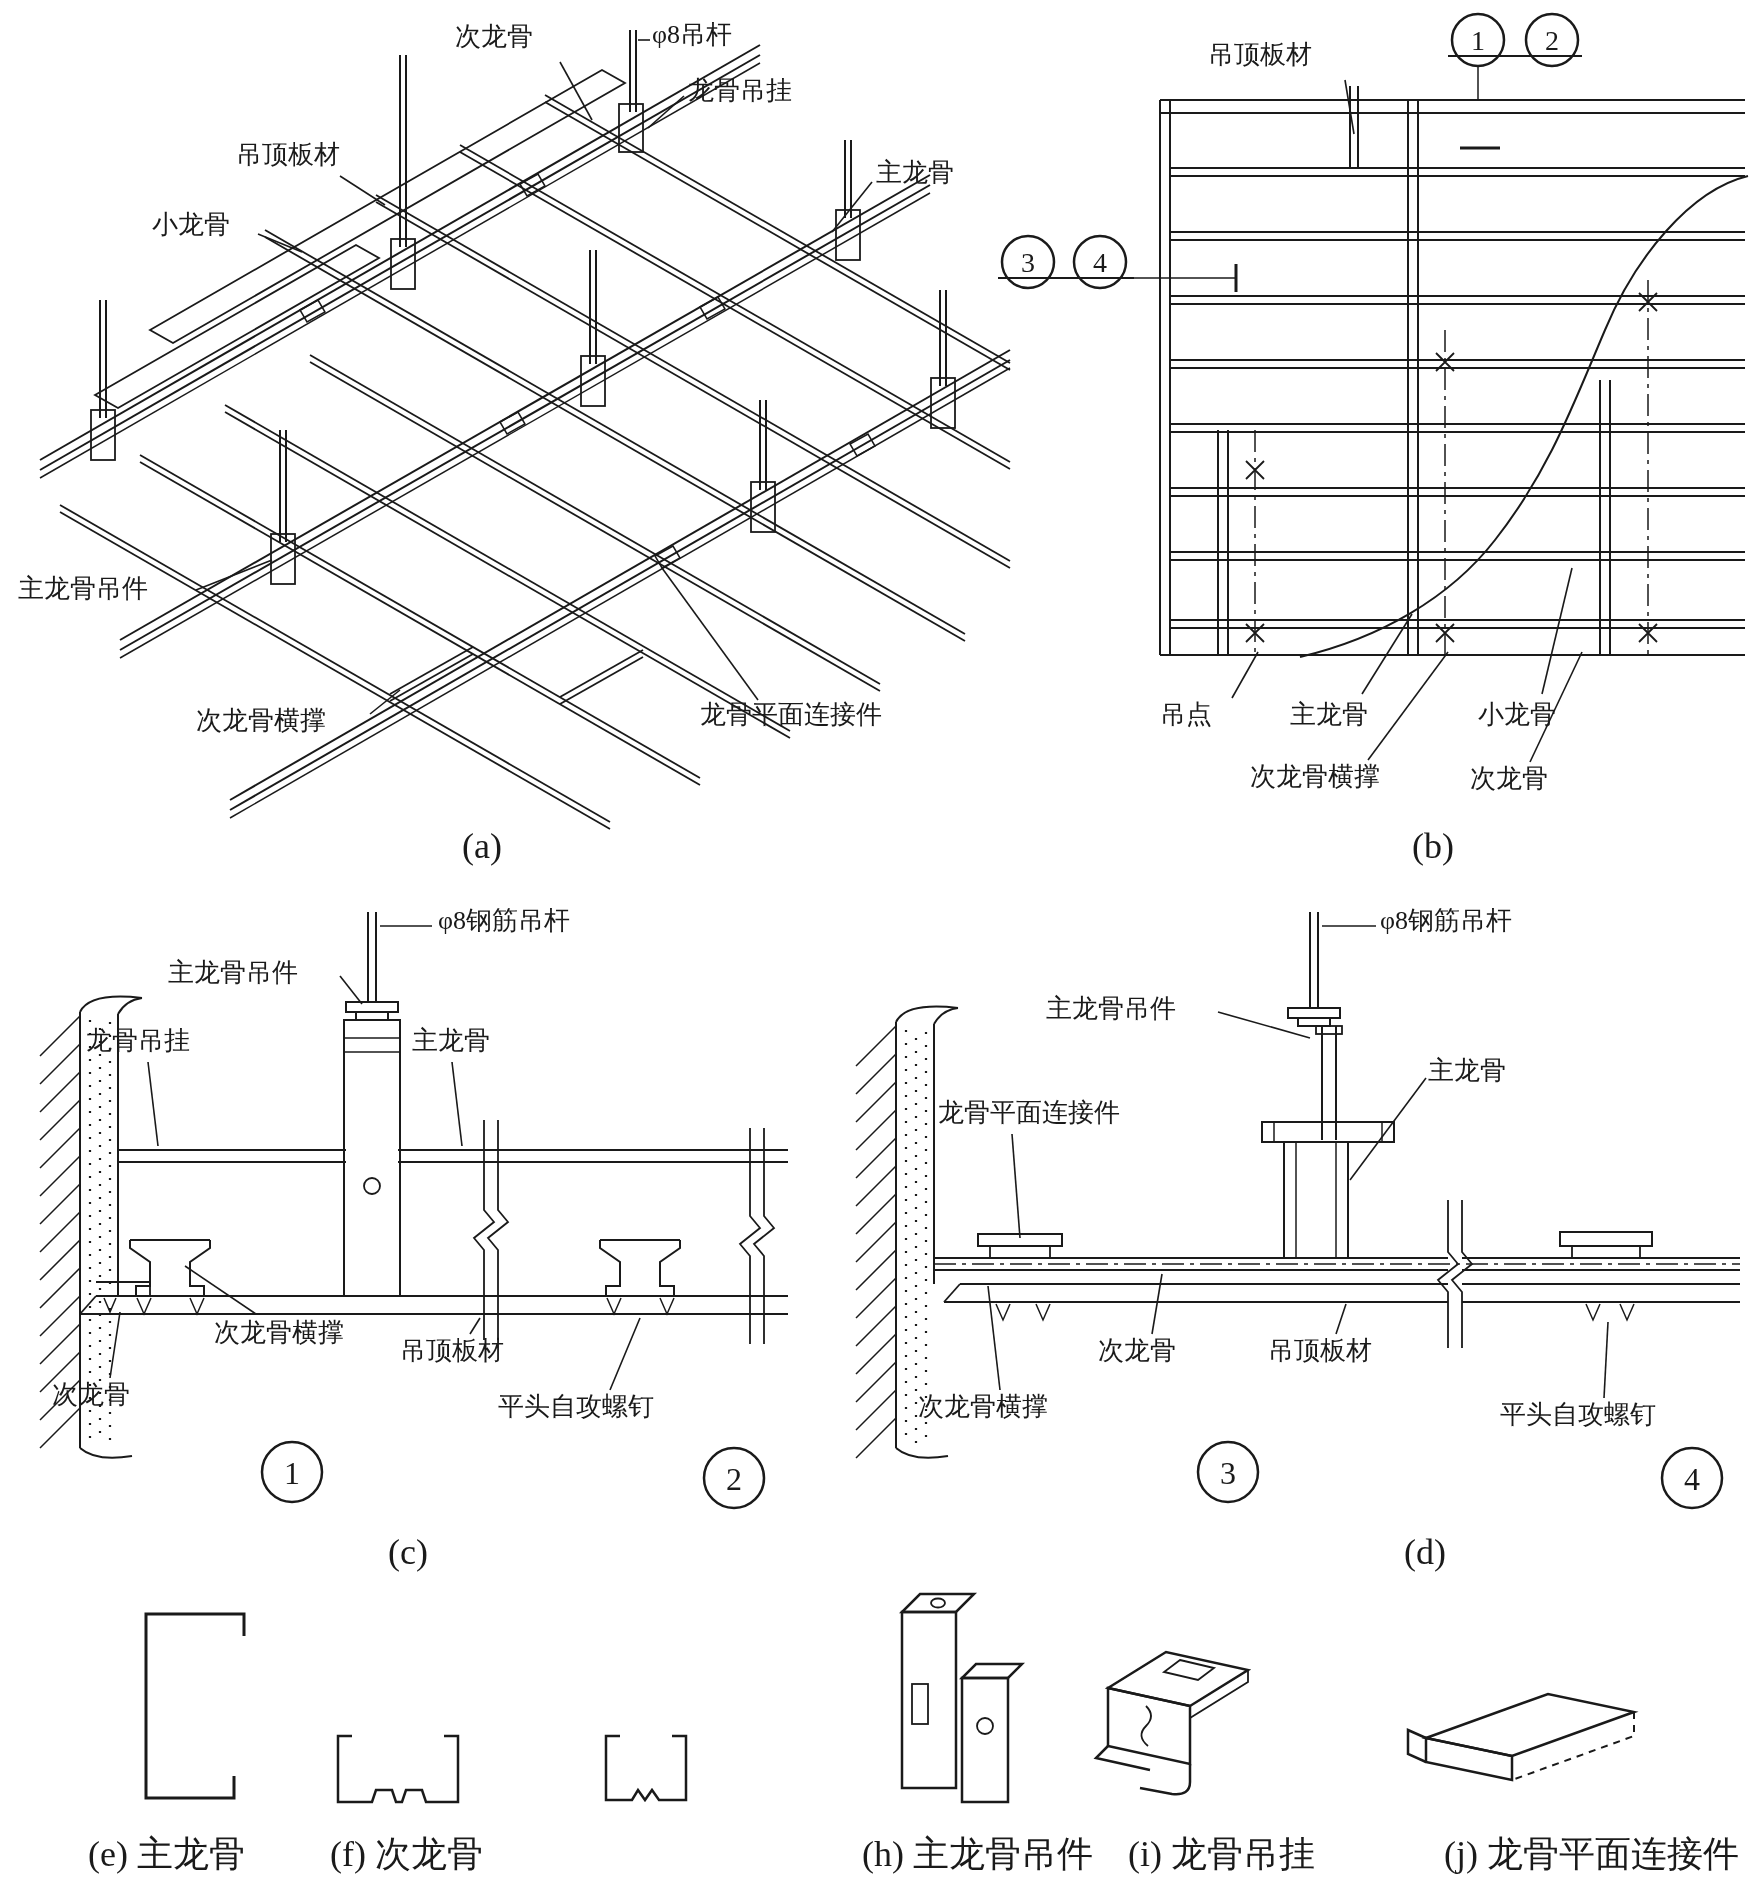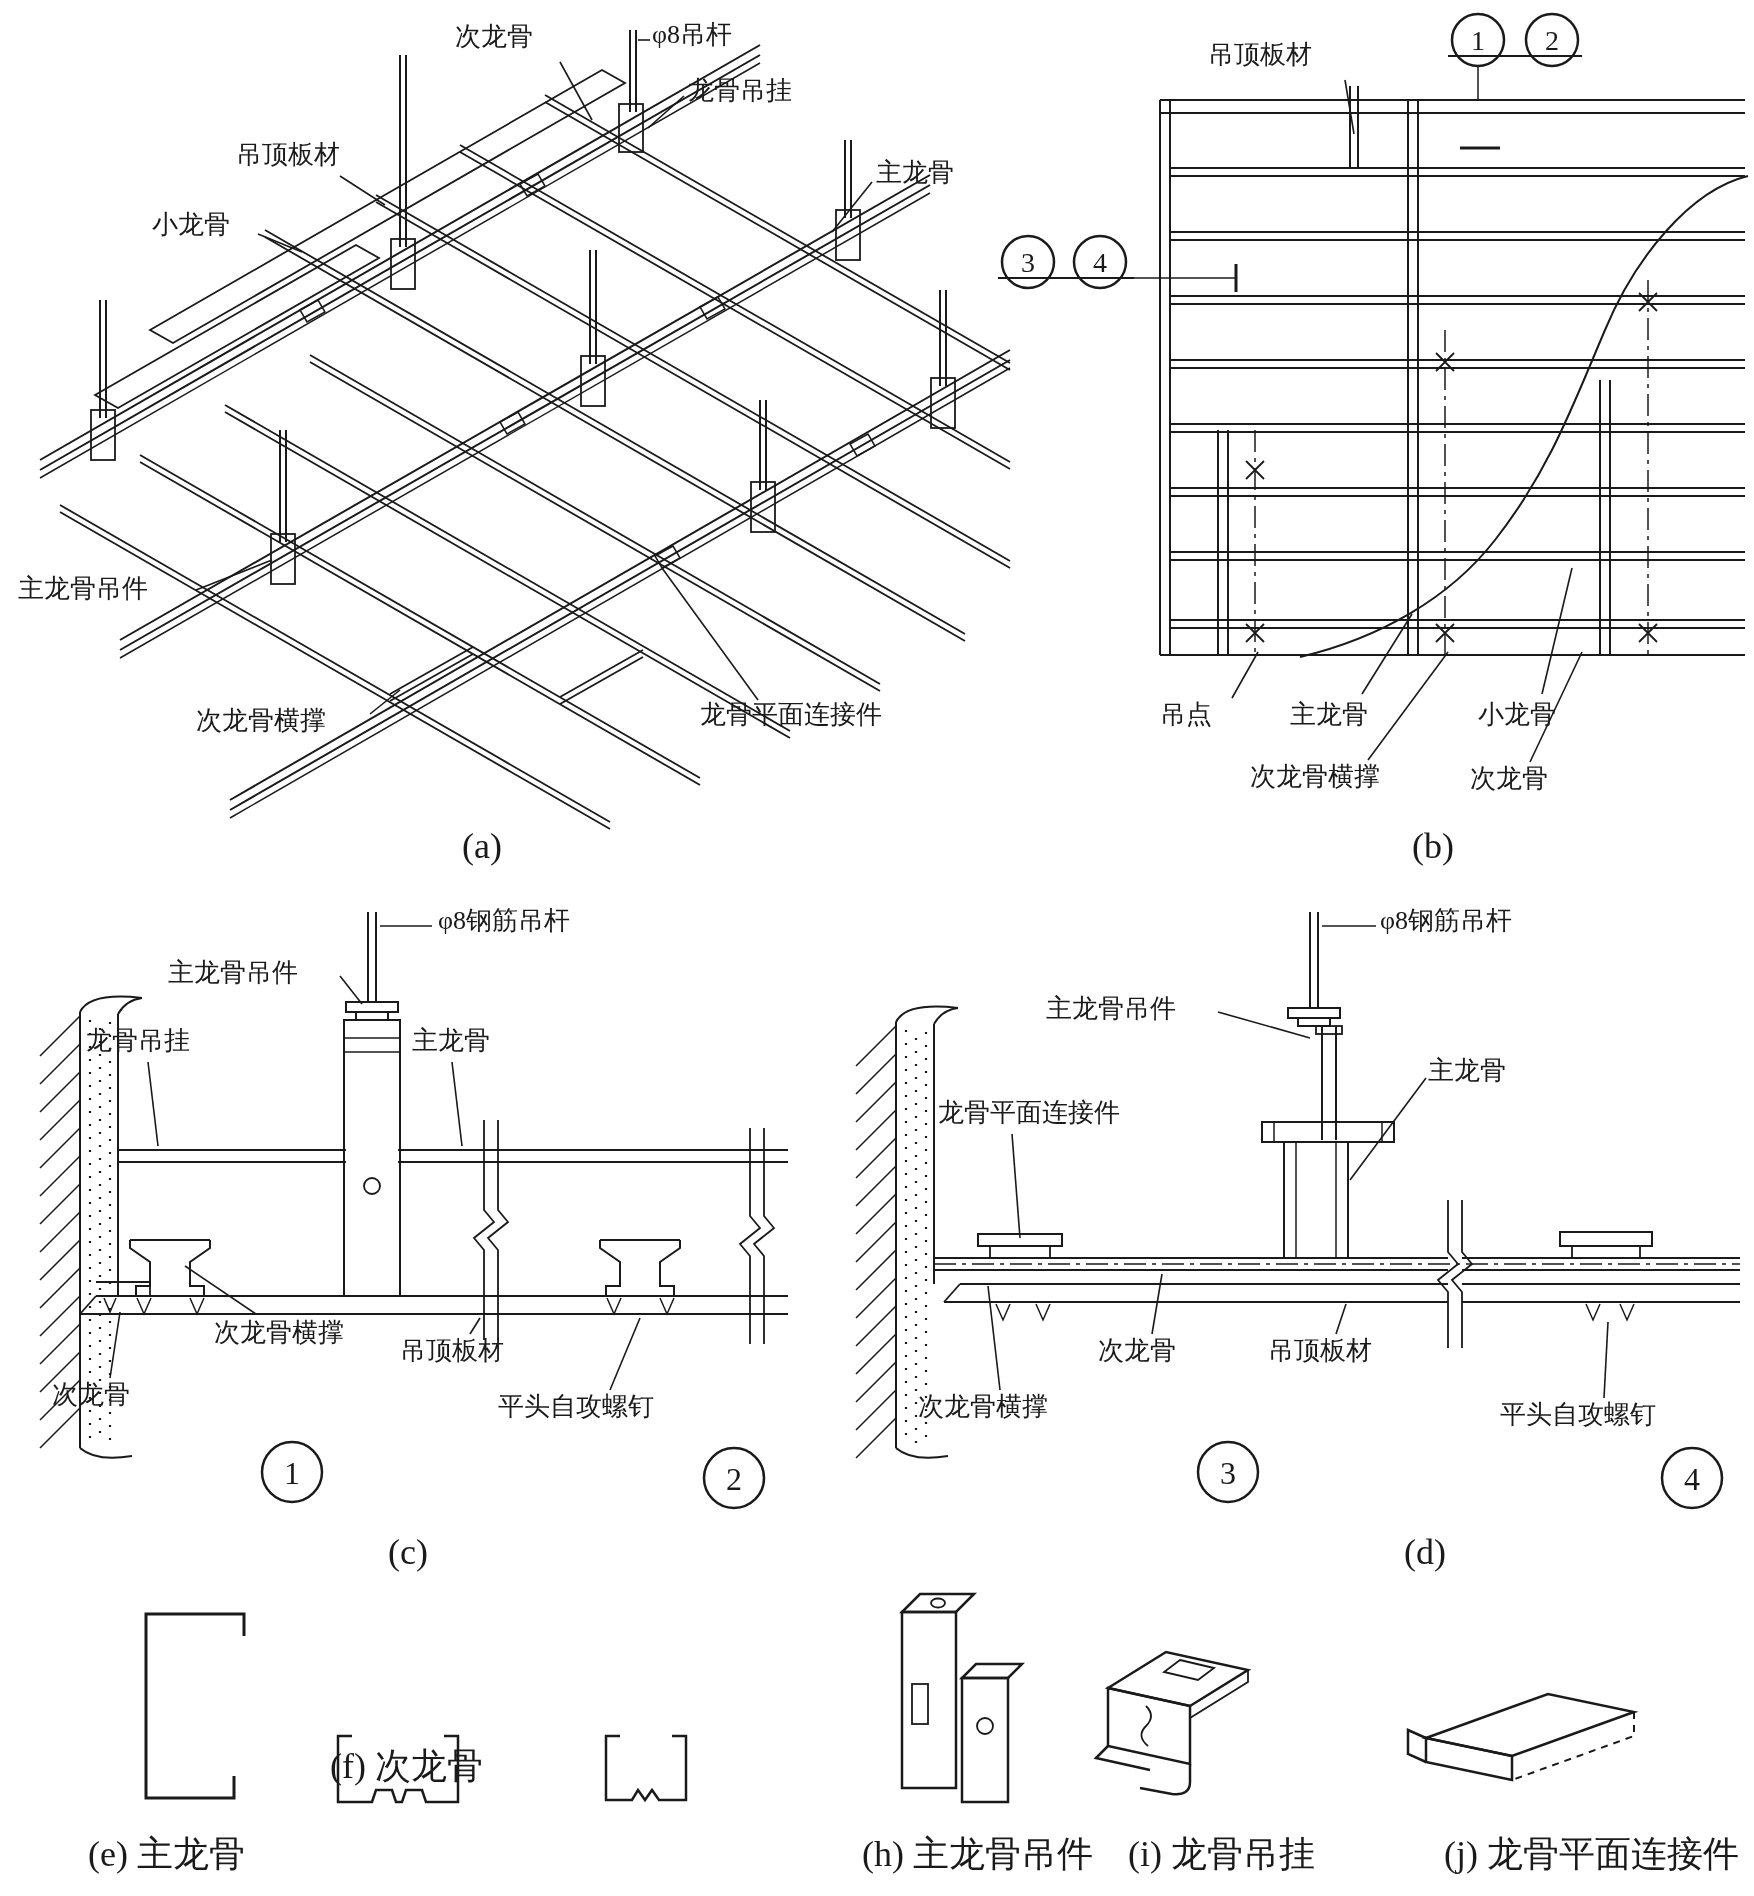--- a/index.html
+++ b/index.html
@@ -424,19 +424,19 @@
 <div class="lbl" style="left:1046px;top:994px">主龙骨吊件</div>
 <div class="lbl" style="left:1428px;top:1056px">主龙骨</div>
 <div class="lbl" style="left:938px;top:1098px">龙骨平面连接件</div>
 <div class="lbl" style="left:1098px;top:1336px">次龙骨</div>
 <div class="lbl" style="left:1268px;top:1336px">吊顶板材</div>
 <div class="lbl" style="left:918px;top:1392px">次龙骨横撑</div>
 <div class="lbl" style="left:1500px;top:1400px">平头自攻螺钉</div>
 <div class="lbl cap" style="left:1404px;top:1532px">(d)</div>
 
 <div class="lbl cap" style="left:88px;top:1834px">(e) 主龙骨</div>
-<div class="lbl cap" style="left:330px;top:1746px">(f) 次龙骨</div>
+<div class="lbl cap" style="left:330px;top:1834px">(f) 次龙骨</div>
 <div class="lbl cap" style="left:596px;top:1934px">(g) 小龙骨</div>
 <div class="lbl cap" style="left:862px;top:1834px">(h) 主龙骨吊件</div>
 <div class="lbl cap" style="left:1128px;top:1834px">(i) 龙骨吊挂</div>
 <div class="lbl cap" style="left:1444px;top:1834px">(j) 龙骨平面连接件</div>
 
 </div>
 
 </body></html>

